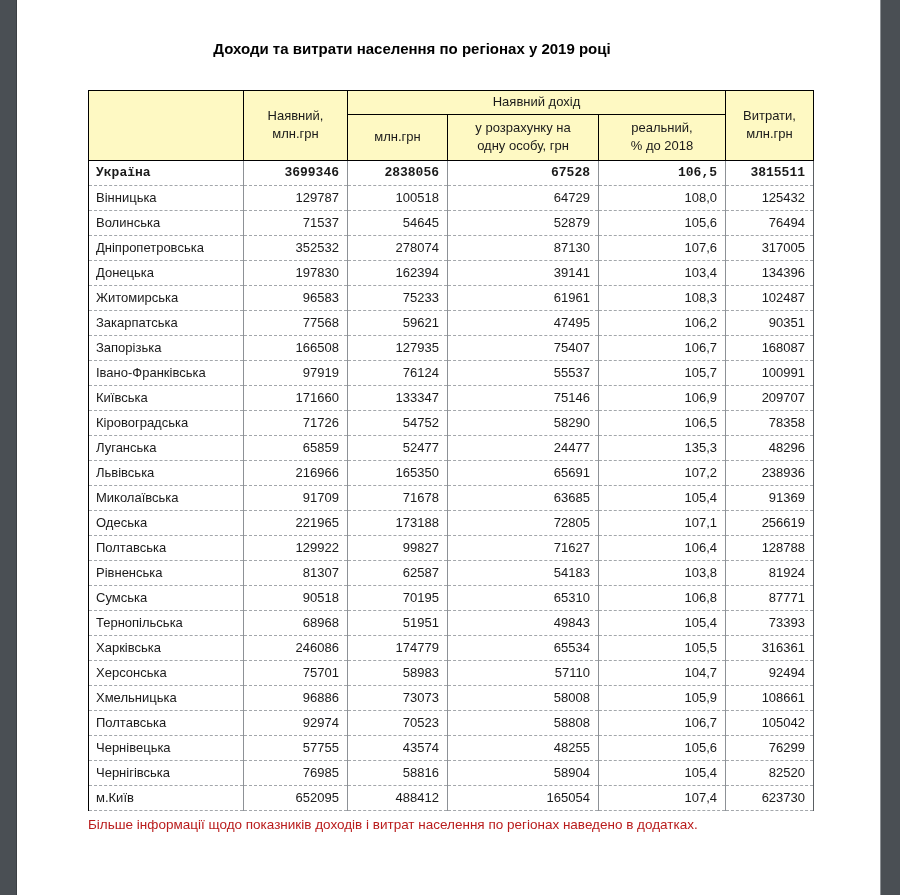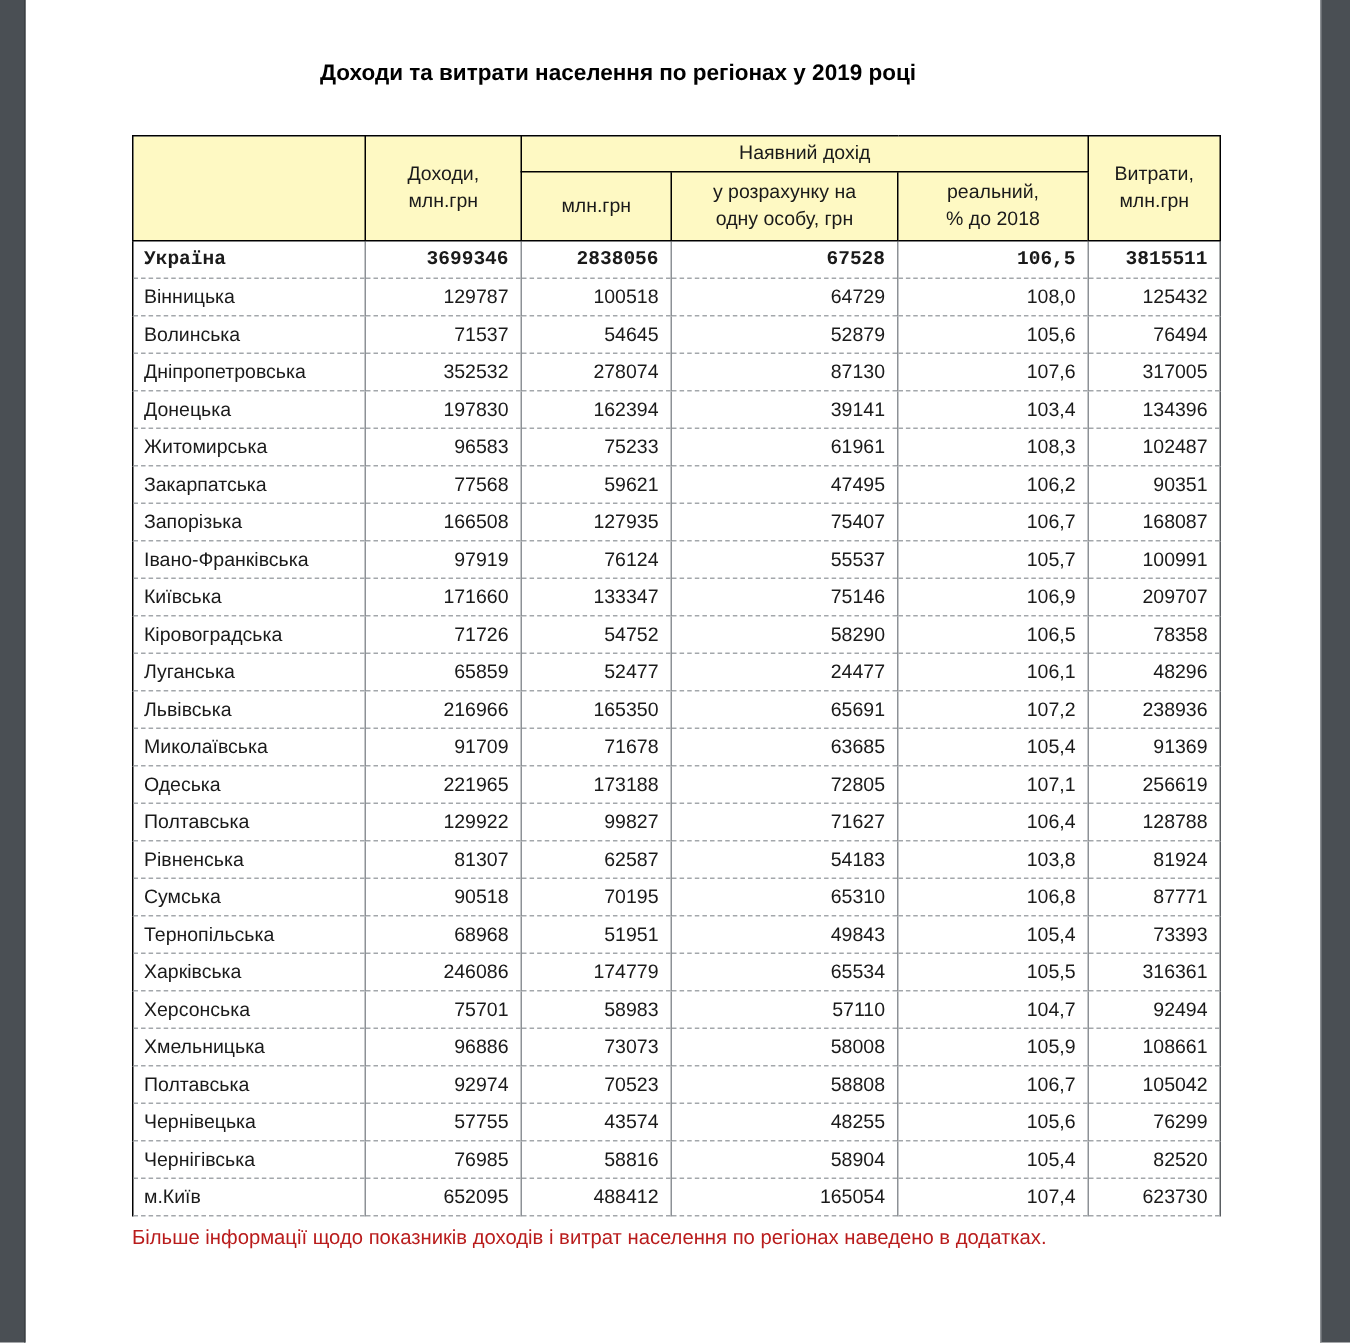--- a/index.html
+++ b/index.html
@@ -70,21 +70,21 @@
     <col style="width:155px">
     <col style="width:104px">
     <col style="width:100px">
     <col style="width:151px">
     <col style="width:127px">
     <col style="width:88px">
   </colgroup>
   <thead>
     <tr class="group-row">
       <th rowspan="2"></th>
-      <th rowspan="2" class="pre">Доходи,
+      <th rowspan="2" class="pre">Наявний,
 млн.грн</th>
       <th colspan="3">Наявний дохід</th>
       <th rowspan="2" class="pre">Витрати,
 млн.грн</th>
     </tr>
     <tr class="sub-row">
       <th>млн.грн</th>
       <th class="pre">у розрахунку на
 одну особу, грн</th>
       <th class="pre">реальний,
@@ -190,21 +190,21 @@
         <td class="num">58290</td>
         <td class="num">106,5</td>
         <td class="num">78358</td>
       </tr>
 
       <tr>
         <td>Луганська</td>
         <td class="num">65859</td>
         <td class="num">52477</td>
         <td class="num">24477</td>
-        <td class="num">106,1</td>
+        <td class="num">135,3</td>
         <td class="num">48296</td>
       </tr>
 
       <tr>
         <td>Львівська</td>
         <td class="num">216966</td>
         <td class="num">165350</td>
         <td class="num">65691</td>
         <td class="num">107,2</td>
         <td class="num">238936</td>

